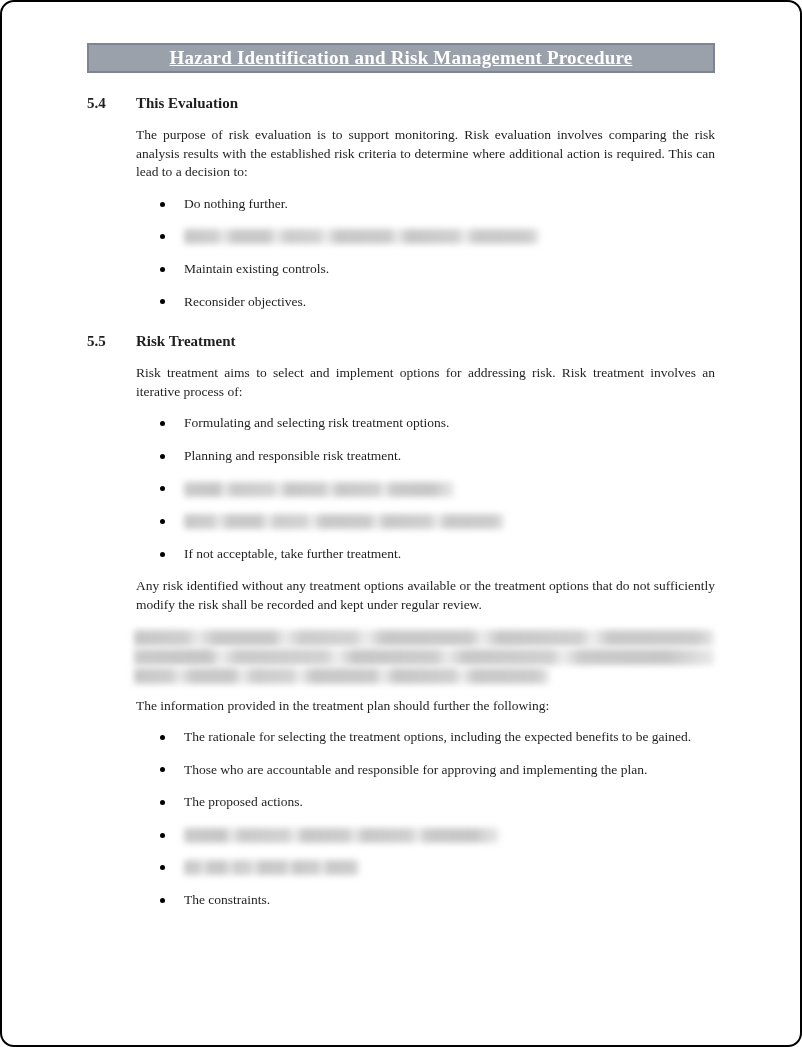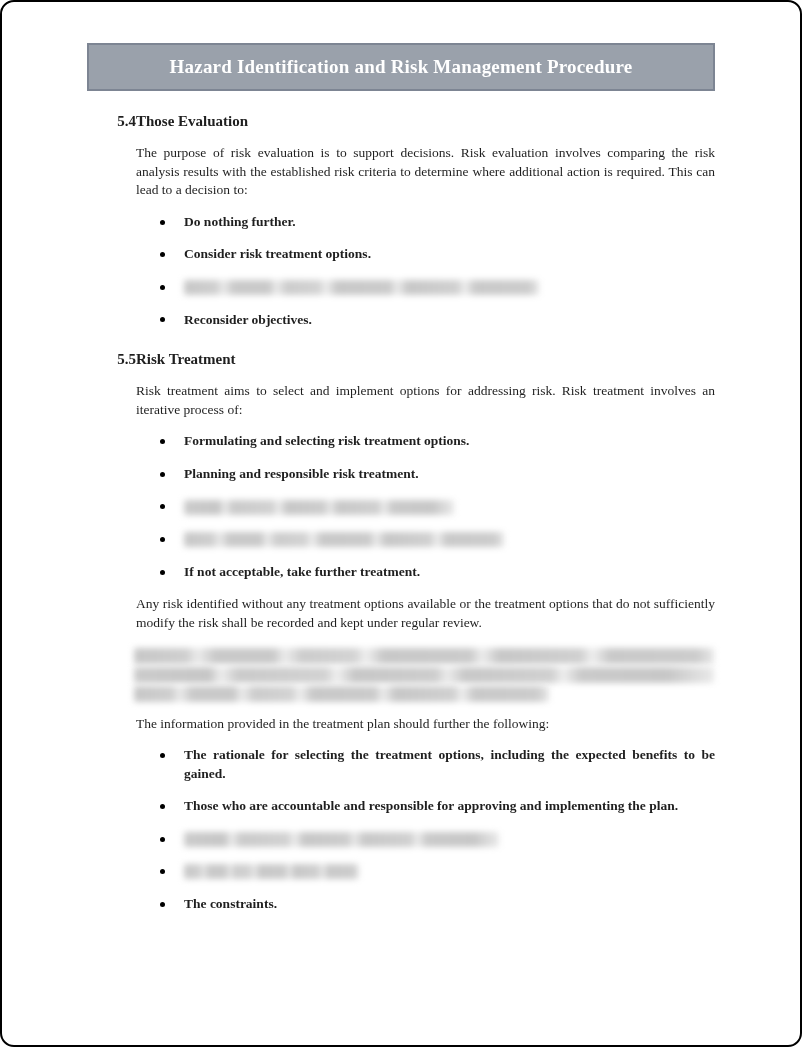--- a/index.html
+++ b/index.html
@@ -19,43 +19,44 @@
   .content { padding: 0 85px; flex: 0 0 auto; }
 
   .banner {
     margin-top: 41px;
     background: #9aa1ab;
     border: 2px solid #7d8593;
     color: #ffffff;
     text-align: center;
     font-weight: bold;
     font-size: 19px;
-    padding: 11px 4px;
+    padding: 2px 4px;
     letter-spacing: 0.2px;
+    text-decoration: underline;
   }
 
   .sec-heading {
     display: flex;
     font-weight: bold;
     font-size: 15px;
     margin-top: 22px;
     margin-bottom: 14px;
   }
-  .sec-num { width: 49px; flex: 0 0 49px; text-align: right; }
+  .sec-num { width: 49px; flex: 0 0 49px; }
 
   .sec-body { margin-left: 49px; }
 
   .para {
     font-size: 13.5px;
     line-height: 18.6px;
     text-align: justify;
     margin: 0 0 13px 0;
   }
 
-  .bullets { margin: 0 0 8px 24px; padding: 0; font-weight: bold; }
+  .bullets { margin: 0 0 8px 24px; padding: 0; }
   .b-item {
     display: flex;
     align-items: flex-start;
     margin-bottom: 14px;
     font-size: 13.5px;
     line-height: 18.6px;
   }
   .b-dot { flex: 0 0 24px; display: flex; align-items: center; height: 18.6px; }
   .b-dot::before {
     content: "";
@@ -93,38 +94,38 @@
 
 <div class="page">
   <div class="content">
 
     <div class="banner">
       <span>Hazard Identification and Risk Management Procedure</span>
     </div>
 
     <div class="sec-heading">
       <span class="sec-num">5.4</span>
-      <span>Those Evaluation</span>
+      <span>This Evaluation</span>
     </div>
     <div class="sec-body">
-      <p class="para">The purpose of risk evaluation is to support decisions. Risk evaluation involves comparing the risk analysis results with the established risk criteria to determine where additional action is required. This can lead to a decision to:</p>
+      <p class="para">The purpose of risk evaluation is to support monitoring. Risk evaluation involves comparing the risk analysis results with the established risk criteria to determine where additional action is required. This can lead to a decision to:</p>
       <div class="bullets">
         <div class="b-item">
           <span class="b-dot"></span>
           <span class="b-text">Do nothing further.</span>
         </div>
         <div class="b-item">
           <span class="b-dot"></span>
-          <span class="b-text">Consider risk treatment options.</span>
-        </div>
-        <div class="b-item">
-          <span class="b-dot"></span>
           <span class="b-text">
               <span class="redact pat-a" style="display:block;width:355px;"></span>
             </span>
+        </div>
+        <div class="b-item">
+          <span class="b-dot"></span>
+          <span class="b-text">Maintain existing controls.</span>
         </div>
         <div class="b-item">
           <span class="b-dot"></span>
           <span class="b-text">Reconsider objectives.</span>
         </div>
       </div>
     </div>
 
     <div class="sec-heading">
       <span class="sec-num">5.5</span>
@@ -173,20 +174,24 @@
         <div class="b-item">
           <span class="b-dot"></span>
           <span class="b-text">The rationale for selecting the treatment options, including the expected benefits to be gained.</span>
         </div>
         <div class="b-item">
           <span class="b-dot"></span>
           <span class="b-text">Those who are accountable and responsible for approving and implementing the plan.</span>
         </div>
         <div class="b-item">
           <span class="b-dot"></span>
+          <span class="b-text">The proposed actions.</span>
+        </div>
+        <div class="b-item">
+          <span class="b-dot"></span>
           <span class="b-text">
               <span class="redact pat-b" style="display:block;width:315px;"></span>
             </span>
         </div>
         <div class="b-item">
           <span class="b-dot"></span>
           <span class="b-text">
               <span class="redact pat-a" style="display:block;width:175px;"></span>
             </span>
         </div>

